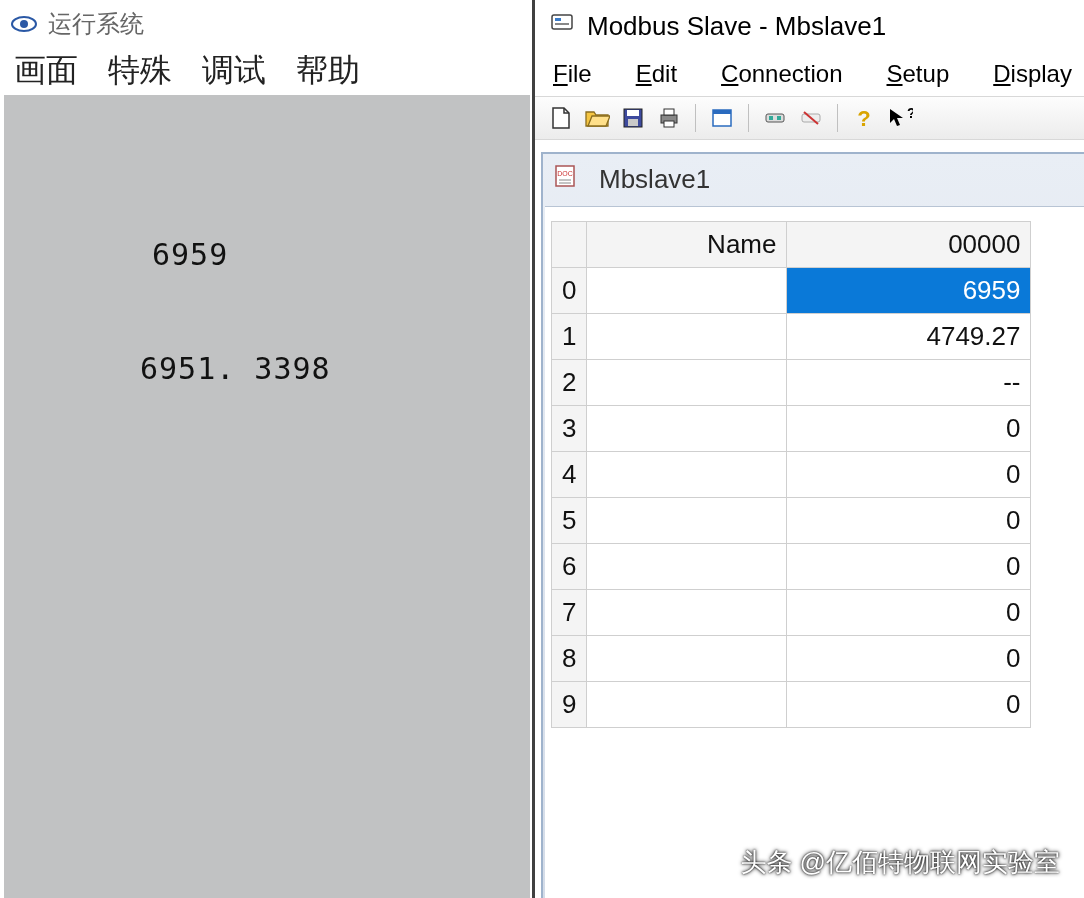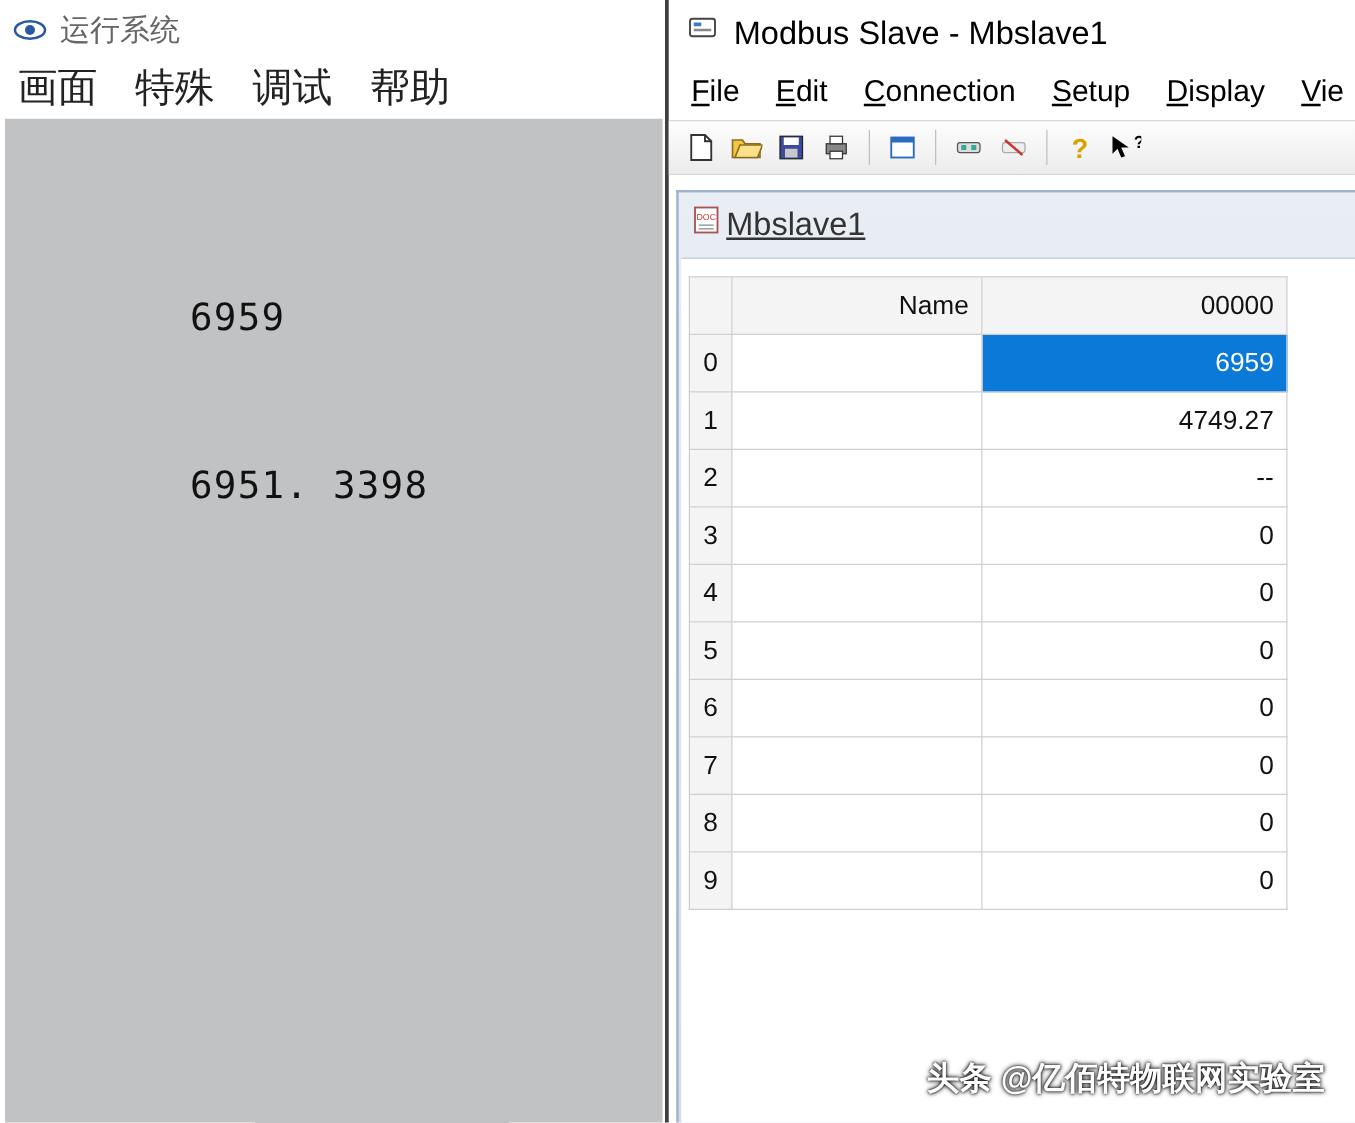--- a/index.html
+++ b/index.html
@@ -46,21 +46,21 @@
     background: #c1c2c3;
   }
   .canvas-val {
     position: absolute;
     font-family: "SimSun", monospace;
     font-size: 30px;
     color: #111;
     letter-spacing: 1px;
   }
   .v1 { left: 148px; top: 142px; }
-  .v2 { left: 148px; top: 256px; margin-top: 20px; }
+  .v2 { left: 136px; top: 256px; }
 
   
   .right-window {
     position: absolute;
     left: 532px; top: 0;
     width: 552px; height: 898px;
     background: #fff;
     border-left: 3px solid #404040;
   }
   .right-titlebar {
@@ -69,21 +69,21 @@
     align-items: center;
     padding-left: 14px;
     gap: 12px;
     font-size: 26px;
     color: #000;
   }
   .right-menubar {
     height: 44px;
     display: flex;
     align-items: center;
-    gap: 29px;
+    gap: 44px;
     padding-left: 18px;
     font-size: 24px;
     color: #000;
   }
   .right-menubar .mi { cursor: default; }
   .right-menubar .ul { text-decoration: underline; }
   .toolbar {
     height: 44px;
     border-top: 1px solid #d8d8d8;
     border-bottom: 1px solid #d8d8d8;
@@ -111,42 +111,42 @@
     left: 6px; right: 0;
     top: 152px; bottom: 0;
     background: linear-gradient(#e9eef5,#d4dce8);
     border: 2px solid #9fb3cc;
     border-right: none;
     border-bottom: none;
   }
   .child-title {
     height: 50px;
     display: flex; align-items: center;
-    padding-left: 10px; gap: 4px;
-    font-size: 26px; color: #333; text-decoration: underline;
+    padding-left: 10px; gap: 22px;
+    font-size: 26px; color: #333;
   }
   .child-body {
     position: absolute;
     left: 2px; right: 0;
     top: 52px; bottom: 0;
     background: #fff;
     border-top: 1px solid #b8c4d4;
   }
   .status-line {
     padding: 6px 4px 8px 4px;
     font-size: 28px;
     color: #222;
     border-bottom: 1px solid #d0d0d0;
   }
   .grid-wrap {
     padding: 14px 0 0 6px;
   }
   table.grid {
     border-collapse: collapse;
-    font-size: 21px;
+    font-size: 26px;
     color: #111;
   }
   table.grid th, table.grid td {
     border: 1px solid #cfcfcf;
     height: 46px;
     padding: 0 10px;
     background: #fff;
   }
   table.grid th {
     background: #f4f4f4;
@@ -160,21 +160,21 @@
   tr.sel td.val {
     background: #0a79d8;
     color: #fff;
   }
   .watermark {
     position: absolute;
     right: 24px; bottom: 18px;
     font-size: 26px;
     color: #fff;
     text-shadow: 0 0 4px #000, 0 0 2px #000;
-    font-weight: 700;
+    font-weight: 400;
   }
 </style>
 </head>
 <body>
 
 <div class="left-window">
   <div class="left-titlebar">
     <span class="eye-icon">
       <svg width="28" height="20" viewBox="0 0 28 20">
         <ellipse cx="14" cy="10" rx="12" ry="7" fill="none" stroke="#2a58a5" stroke-width="2"></ellipse>

